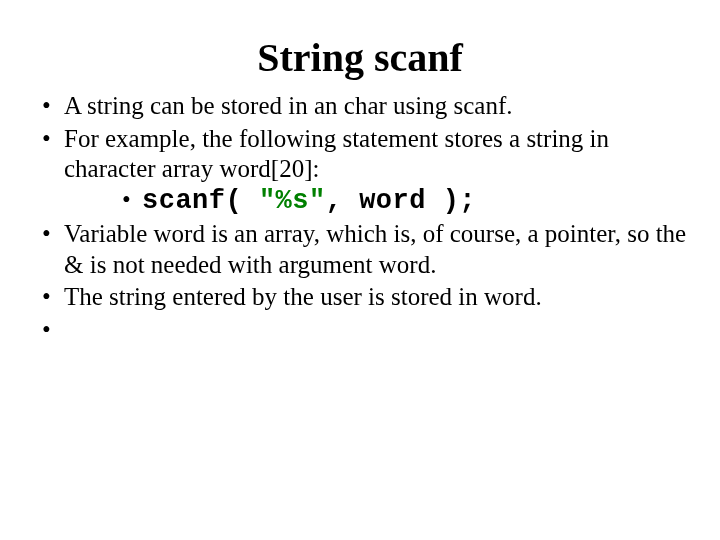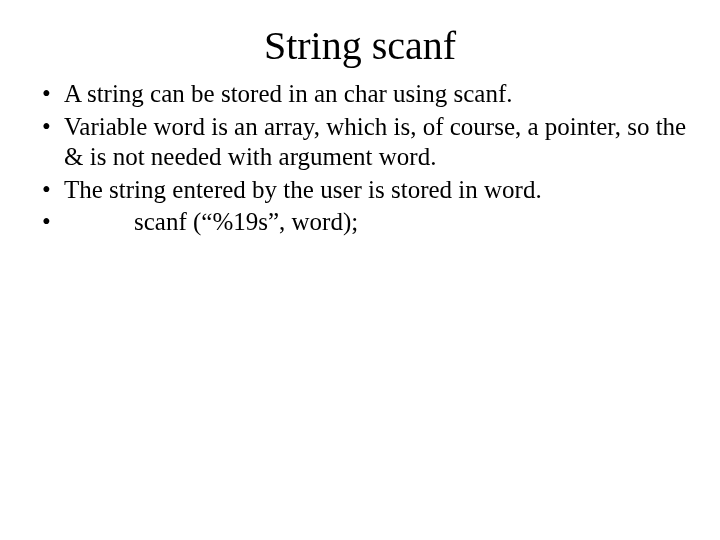--- a/index.html
+++ b/index.html
@@ -13,22 +13,22 @@
   }
   .slide {
     box-sizing: border-box;
     width: 720px;
     height: 540px;
     padding: 18px 32px 0 32px;
   }
   .title {
     text-align: center;
     font-size: 40px;
-    margin: 4px 0 10px 0;
-    font-weight: normal;
+    margin: 16px 0 10px 0;
+    font-weight: bold;
   }
   ul.bullets {
     list-style: none;
     padding: 0;
     margin: 0 0 0 6px;
     font-size: 25px;
     line-height: 1.22;
   }
   ul.bullets > li {
     position: relative;
@@ -80,29 +80,36 @@
 
 <div class="slide">
   <div class="title">String scanf</div>
 
   <ul class="bullets">
 
     <li>
       <span>A string can be stored in an char using </span><span class="mono">scanf</span><span>.</span>
     </li>
 
+    <li>
+      <span>For example, the following statement stores a string in character array </span><span class="mono">word[20]</span><span>:</span>
+      <ul class="sub">
+        <li>
+          <span>scanf( </span><span class="green">"%s"</span><span>, word );</span>
+        </li>
+      </ul>
+    </li>
 
     <li>
       <span>Variable </span><span class="mono">word</span><span> is an array, which is, of course, a pointer, so the </span><span class="mono">&amp;</span><span> is not needed with argument </span><span class="mono">word</span><span>.</span>
     </li>
 
     <li>
       <span>The string entered by the user is stored in </span><span class="mono">word</span><span>.</span>
     </li>
 
     <li>
       <div class="indent-block">
-        <div>scanf (“%19s”, word);</div>
       </div>
     </li>
 
   </ul>
 </div>
 
 </body></html>

